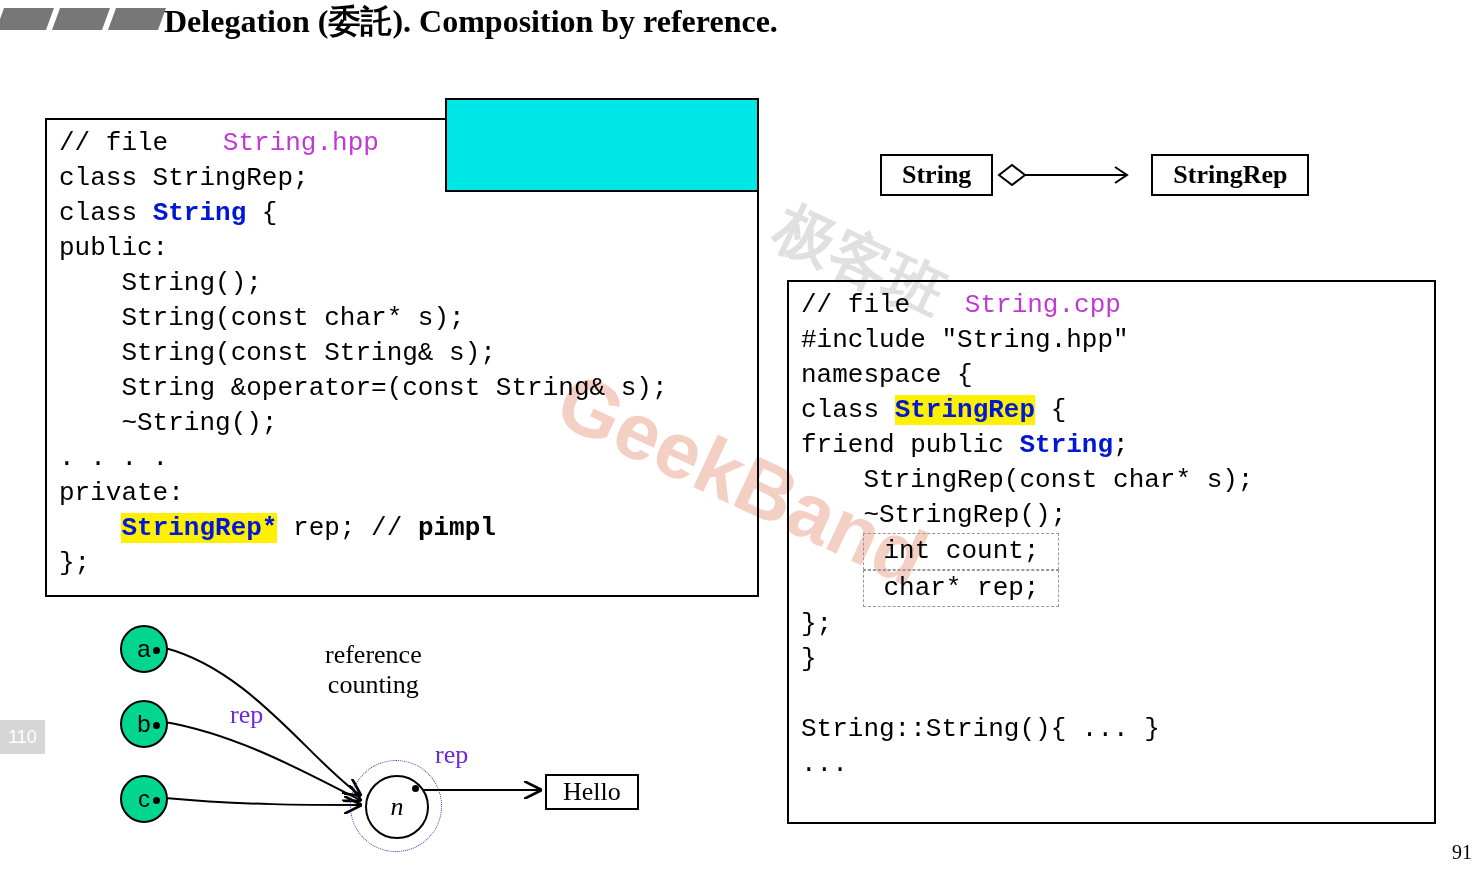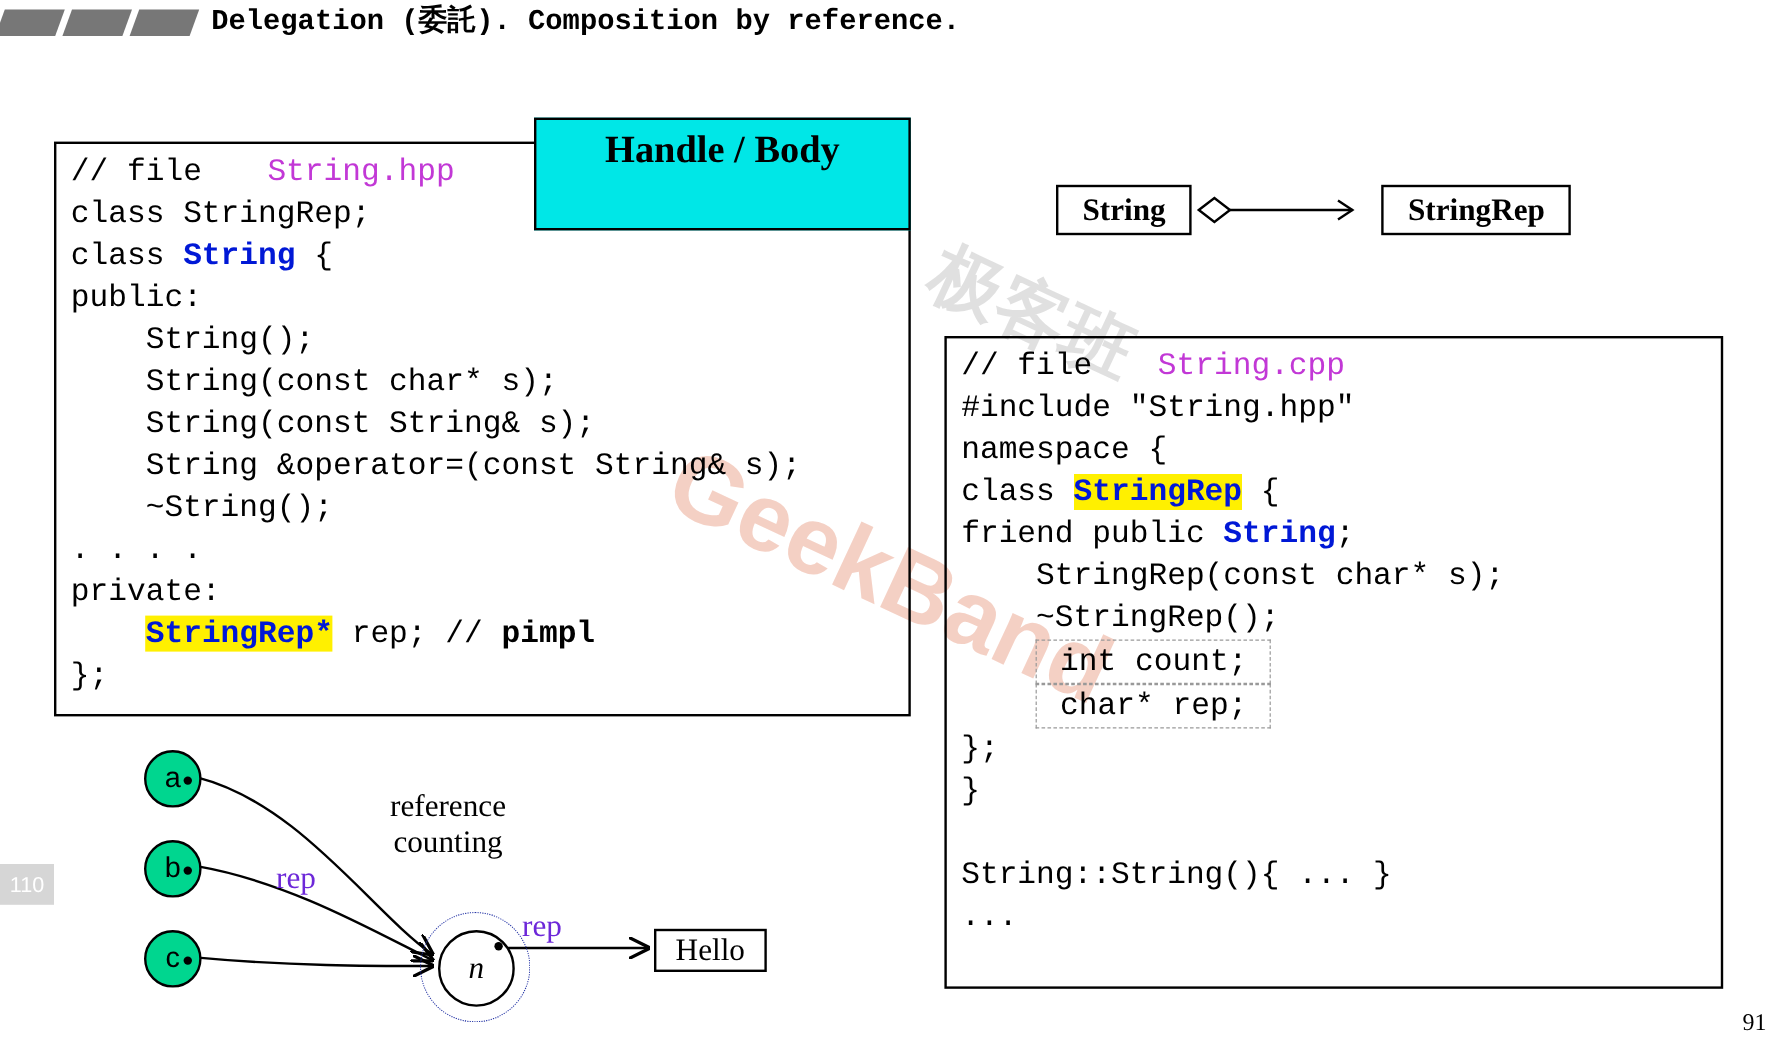--- a/index.html
+++ b/index.html
@@ -32,23 +32,23 @@
     pointer-events:none;
     white-space:nowrap;
     z-index:0;
   }
   .header-bars {
     position:absolute; left:0; top:8px;
     display:flex; gap:6px;
   }
   .header-bars span { width:50px; height:22px; background:#777; transform:skewX(-20deg); }
   .title {
-    position:absolute; left:176px; top:0;
-    font-size:24px; font-weight:bold;
-    font-family:Liberation Mono, monospace;
+    position:absolute; left:164px; top:0;
+    font-size:32px; font-weight:bold;
+    font-family:Liberation Serif, serif;
   }
   .code-box-left {
     position:absolute; left:45px; top:118px;
     width:710px; height:475px;
     border:2px solid #000;
     background:rgba(255,255,255,0.0);
     z-index:2;
   }
   .code-box-right {
     position:absolute; left:787px; top:280px;
@@ -105,21 +105,21 @@
   }
   .n-circle-outer {
     position:absolute; width:90px; height:90px; border-radius:50%;
     border:1px dotted #2b3aa8;
   }
   .hello-box {
     position:absolute; border:2px solid #000; background:#fff;
     font-family:"Times New Roman",serif; font-size:26px;
     padding:1px 16px;
   }
-  .lbl { position:absolute; font-family:"Times New Roman",serif; font-size:26px;margin-top:17px; }
+  .lbl { position:absolute; font-family:"Times New Roman",serif; font-size:26px; }
   .lbl.purple { color:#6d28d9; }
   .side-badge {
     position:absolute; left:0; top:720px; width:45px; height:34px;
     background:#d6d6d6; color:#fff;
     font-family:Arial,sans-serif; font-size:18px;
     display:flex; align-items:center; justify-content:center;text-align:right;
   }
   .page-num {
     position:absolute; right:11px; bottom:8px;
     font-family:Liberation Serif, serif; font-size:20px; color:#000;
@@ -132,21 +132,20 @@
 <div class="watermark2">极客班</div>
 
 <div class="header-bars">
   <span></span>
     <span></span>
     <span></span>
 </div>
 <div class="title">Delegation (委託). Composition by reference.</div>
 
 <div class="handle-body">
-  <div>Handle / Body</div>
 </div>
 
 <div class="uml">
   <span class="uml-box">String</span>
   <svg class="uml-svg" width="150" height="40">
     <polygon points="2,20 15,10 28,20 15,30" fill="#fff" stroke="#000" stroke-width="2"></polygon>
     <line x1="28" y1="20" x2="130" y2="20" stroke="#000" stroke-width="2"></line>
     <polyline points="118,12 130,20 118,28" fill="none" stroke="#000" stroke-width="2"></polyline>
   </svg>
   <span class="uml-box">StringRep</span>

